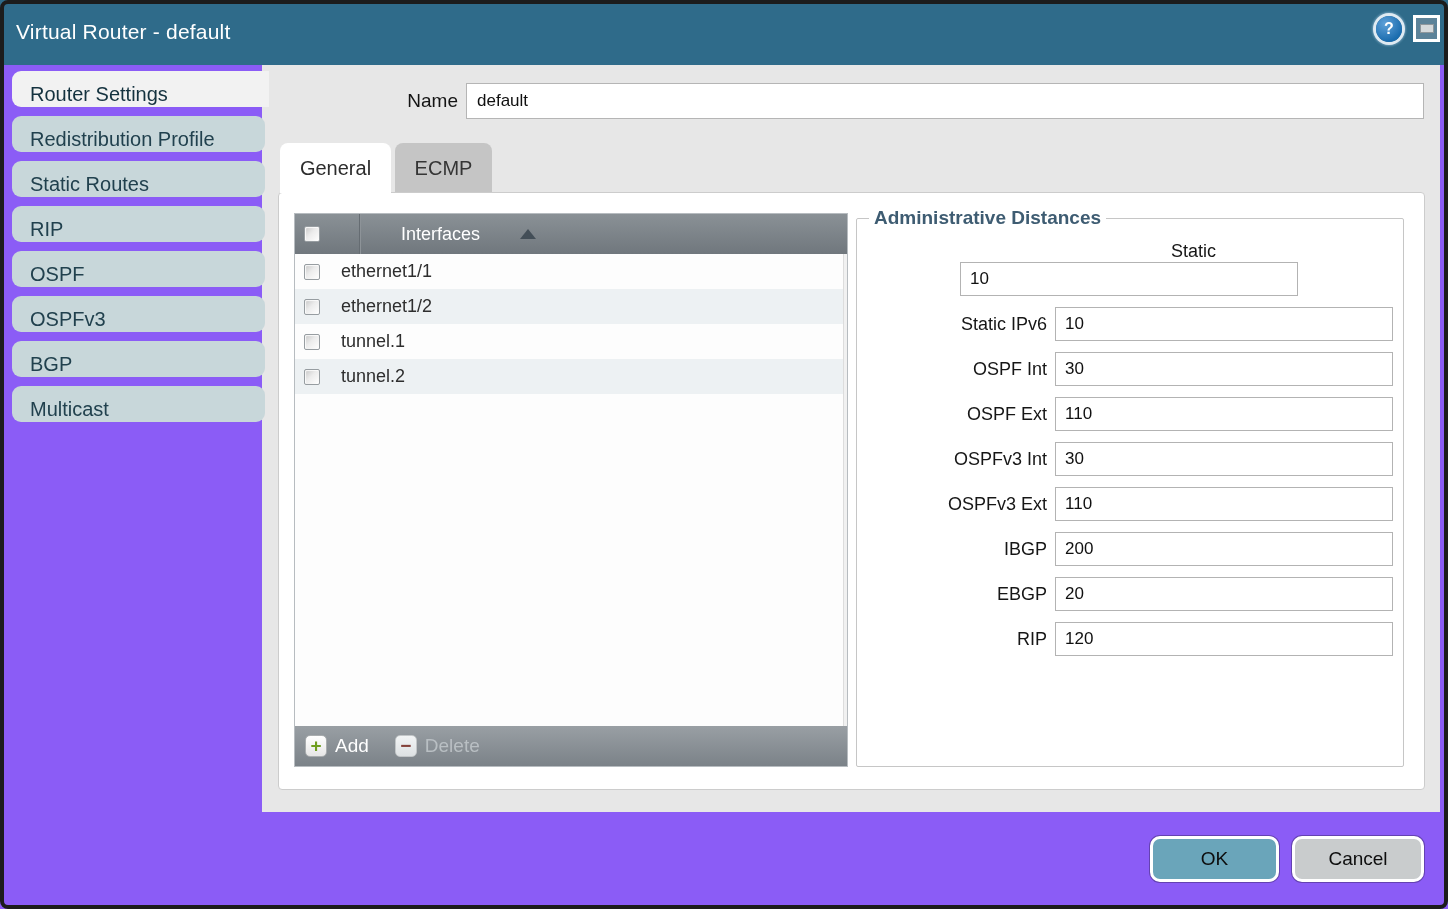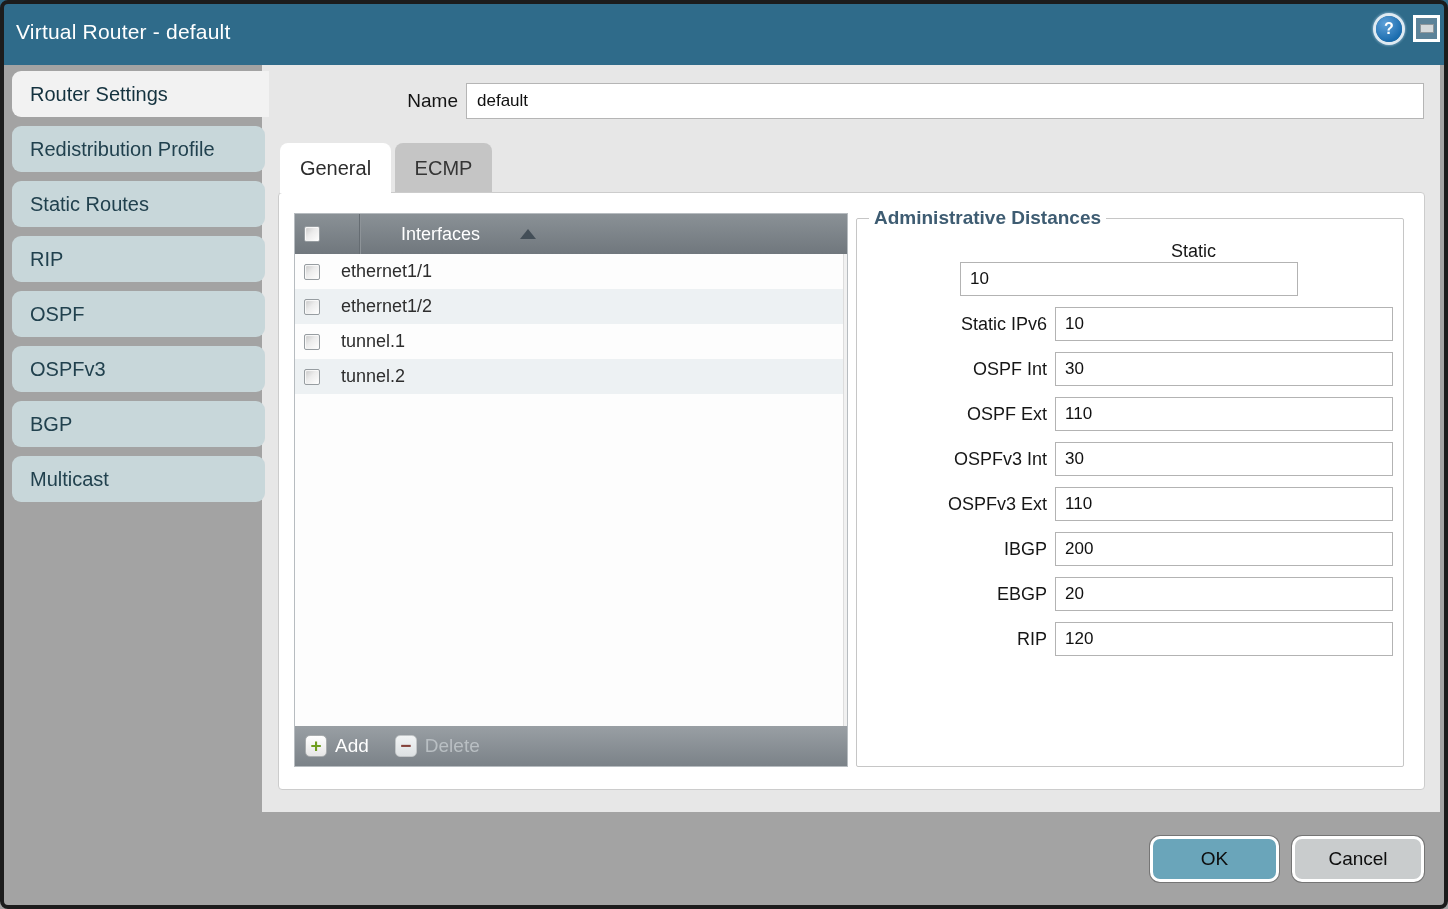--- a/index.html
+++ b/index.html
@@ -1,38 +1,38 @@
 <!DOCTYPE html>
 <html><head>
 <meta charset="utf-8">
 <style>
   * { box-sizing: border-box; }
   html,body { margin:0; padding:0; background:#2a2a2a; }
   body { width:1448px; height:909px; font-family:"Liberation Sans", sans-serif; }
 
-  .dialog { position:relative; width:1448px; height:909px; background:#a3a3a3; overflow:hidden;padding-left:24px; }
+  .dialog { position:relative; width:1448px; height:909px; background:#8b5cf6; overflow:hidden;padding-left:24px; }
   .frame { position:absolute; inset:0; border:4px solid #1c1c1c; border-radius:8px; pointer-events:none; z-index:60; }
 
   
   .titlebar { position:absolute; left:0; top:0; width:100%; height:65px; background:#2f6b8a; }
   .title { position:absolute; left:16px; top:0; height:65px; line-height:63px; color:#ffffff; font-size:21px; letter-spacing:.2px; }
   .help-icon { position:absolute; left:1376px; top:16px; width:26px; height:26px; border-radius:50%;
     background:radial-gradient(circle at 35% 30%, #5ea0d8, #1a6cae 72%);
     box-shadow:0 0 0 3px #dfeaf2, 0 0 2px 4px rgba(150,190,215,.55);
     color:#fff; font-weight:bold; font-size:16px; display:flex; align-items:center; justify-content:center; cursor:pointer; }
   .win-icon { position:absolute; left:1413px; top:15px; width:27px; height:27px; border:3px solid #ffffff;
     background:#5d8399; display:flex; align-items:center; justify-content:center; cursor:pointer; }
   .win-icon .bar { width:14px; height:9px; background:#d6dadc; border:1px solid #8f979c; }
 
   
   .main { position:absolute; left:262px; top:65px; width:1178px; height:747px; background:#e7e7e7; }
 
   
   .sidebar { position:absolute; left:12px; top:71px; width:253px; display:flex; flex-direction:column; gap:9px; z-index:2; }
-  .side-tab { height:46px; line-height:46px; padding-left:18px; font-size:20px; color:#21414e;
+  .side-tab { height:36px; line-height:46px; padding-left:18px; font-size:20px; color:#21414e;
     background:#c8d7da; border-radius:9px; cursor:pointer; }
   .side-tab.active { background:#f2f2f2; color:#14323f; border-radius:9px 0 0 9px; width:257px; }
 
   
   .name-label { position:absolute; left:368px; top:83px; width:90px; height:36px; line-height:36px;
     text-align:right; font-size:19px; color:#141414; }
   .name-input { position:absolute; left:466px; top:83px; width:958px; height:36px; border:1px solid #b5b5b5;
     background:#fff; font-size:17px; padding-left:10px; font-family:"Liberation Sans", sans-serif; color:#101010; }
 
   

